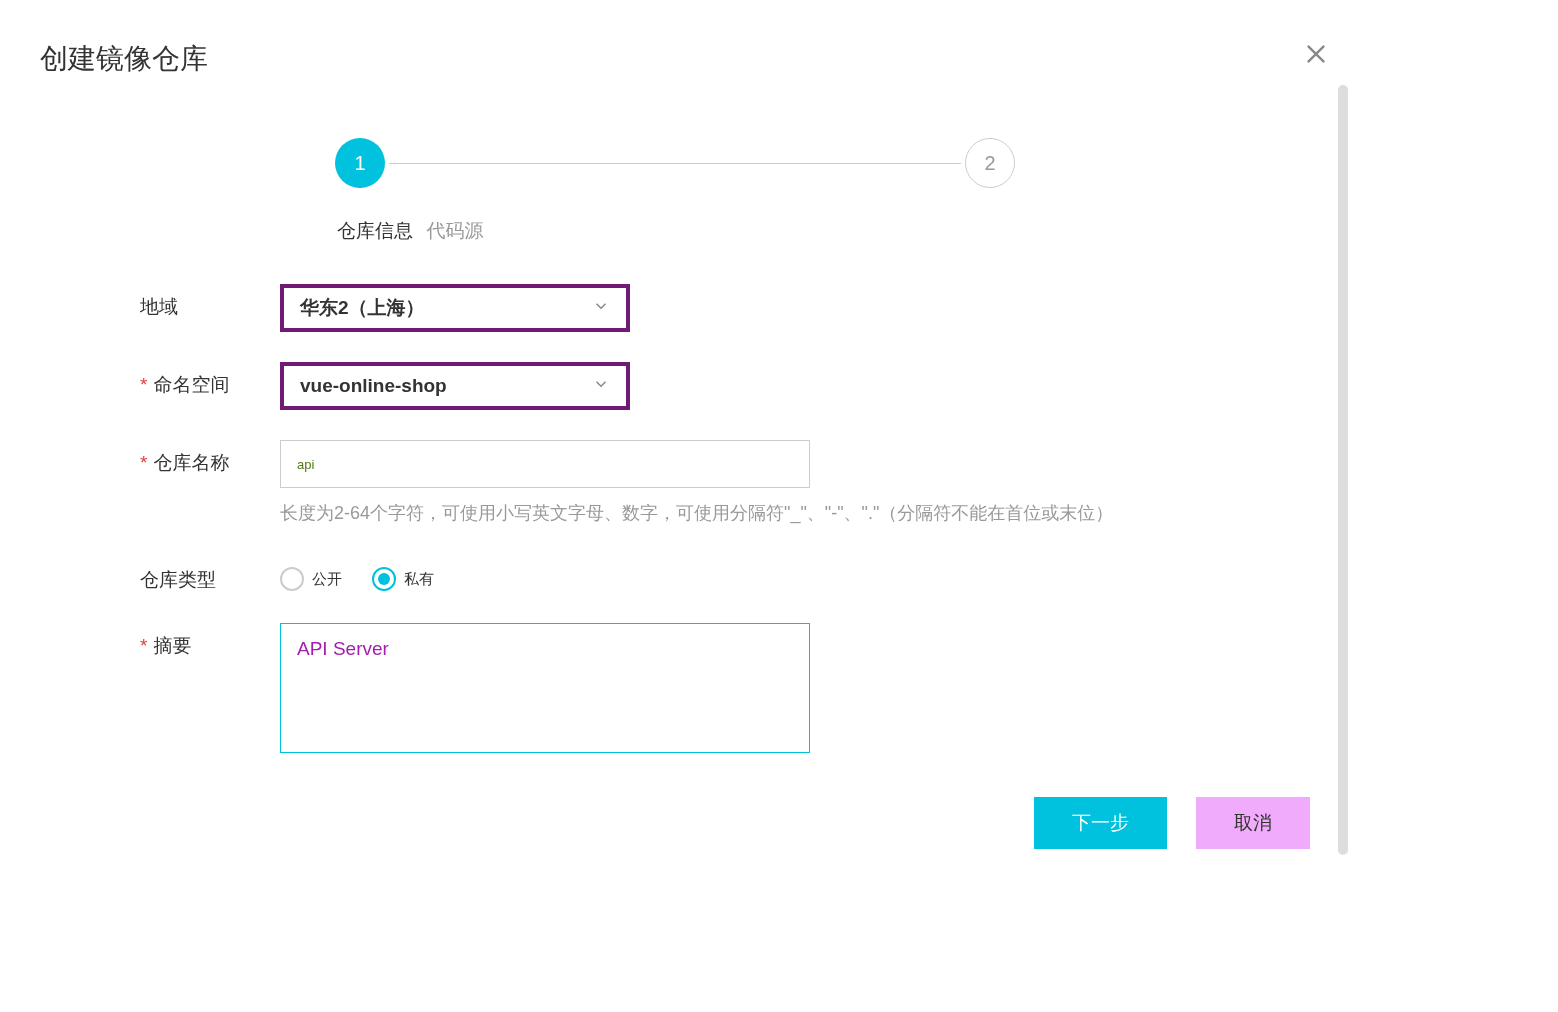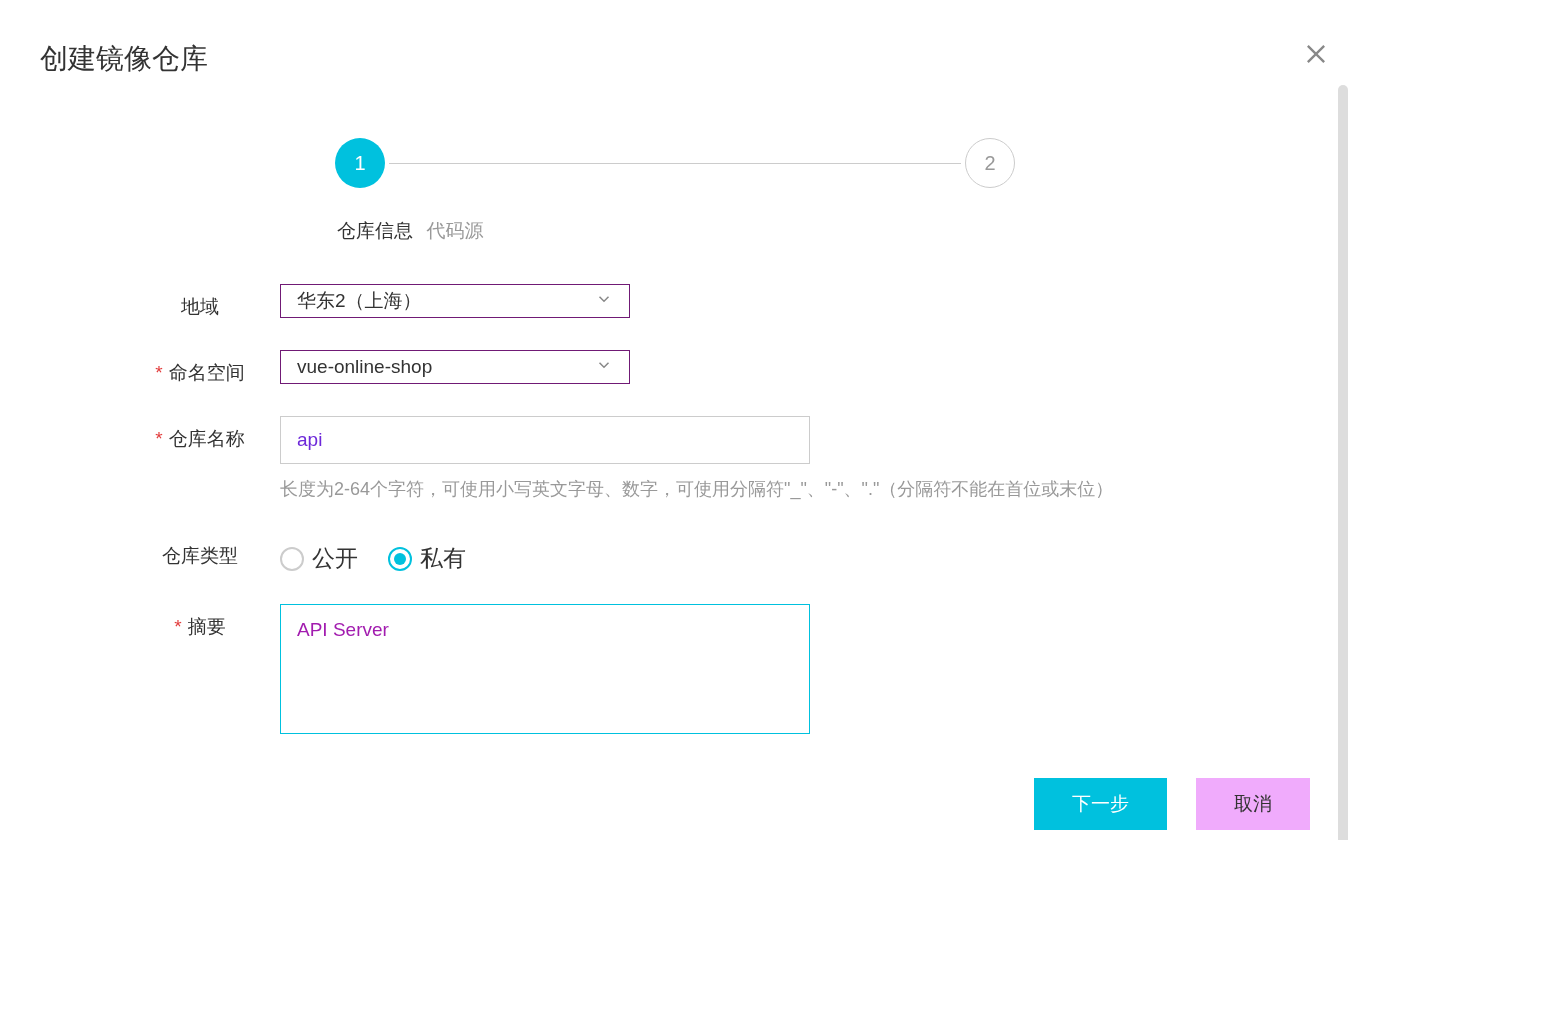--- a/index.html
+++ b/index.html
@@ -93,62 +93,63 @@
 .form-wrap {
   margin-left: 100px;
 }
 .form-row {
   display: flex;
   align-items: flex-start;
   margin-bottom: 30px;
 }
 .form-label {
   width: 140px;
-  text-align: center;
+  text-align: left;
   padding-right: 20px;
   padding-top: 10px;
   font-size: 19px;
   color: #333;
 }
 .required {
   color: #e23c3c;
   margin-right: 6px;
 }
 .form-control {
   flex: 1;
 }
 .select-box {
   width: 350px;
-  height: 34px;
-  border: 1px solid #701a75;
+  height: 48px;
+  border: 4px solid #701a75;
   display: flex;
   align-items: center;
   justify-content: space-between;
   padding: 0 16px;
   cursor: pointer;
   font-size: 19px;
   color: #333;
+  font-weight: bold;
 }
 .chevron {
   color: #888;
 }
 .chevron svg {
   width: 18px;
   height: 18px;
   stroke: #888;
   stroke-width: 2;
   fill: none;
 }
 .text-input {
   width: 530px;
   height: 48px;
   border: 1px solid #ccc;
   padding: 0 16px;
-  font-size: 19px;
-  color: #6d28d9;
+  font-size: 13px;
+  color: #4d7c0f;
   outline: none;
   font-family: inherit;
 }
 .help-text {
   width: 860px;
   margin-top: 12px;
   font-size: 18px;
   color: #999;
   line-height: 1.5;
 }
@@ -176,21 +177,21 @@
 .radio-circle.checked {
   border-color: #00c1de;
 }
 .radio-dot {
   width: 12px;
   height: 12px;
   border-radius: 50%;
   background: #00c1de;
 }
 .radio-label {
-  font-size: 23px;
+  font-size: 15px;
   color: #333;
 }
 .textarea-input {
   width: 530px;
   height: 130px;
   border: 1px solid #00c1de;
   padding: 14px 16px;
   font-size: 19px;
   color: #a21caf;
   outline: none;

